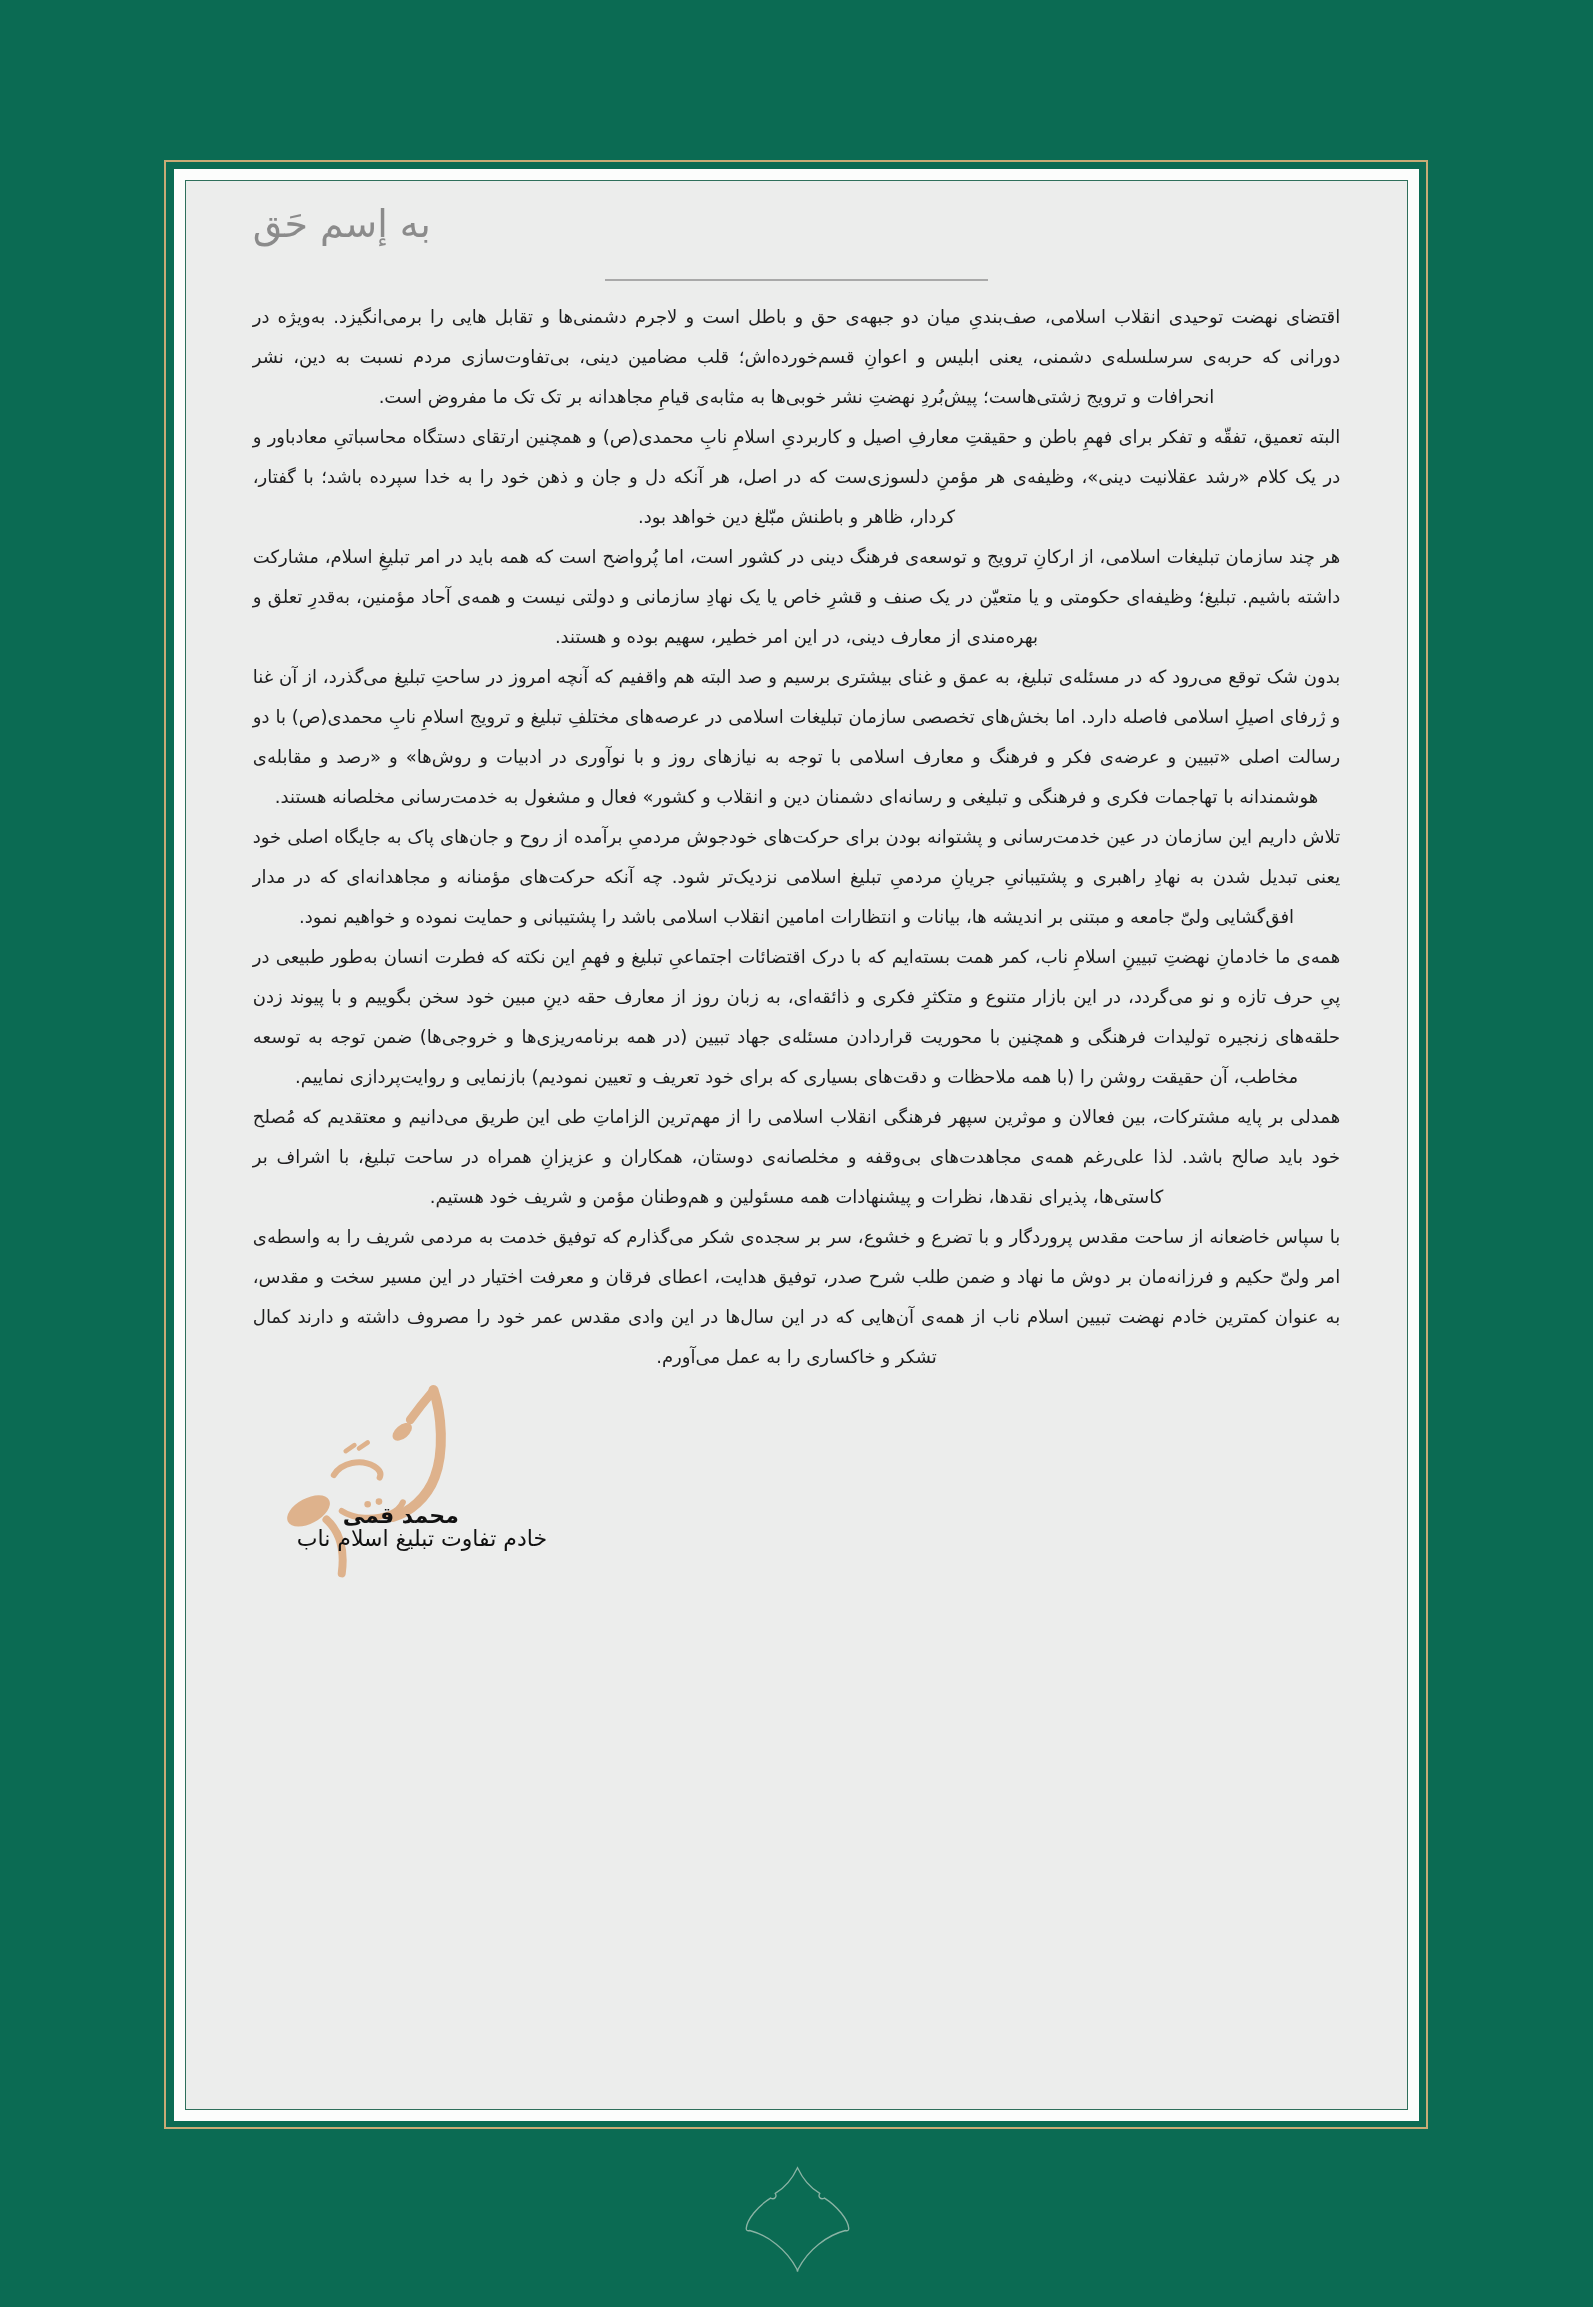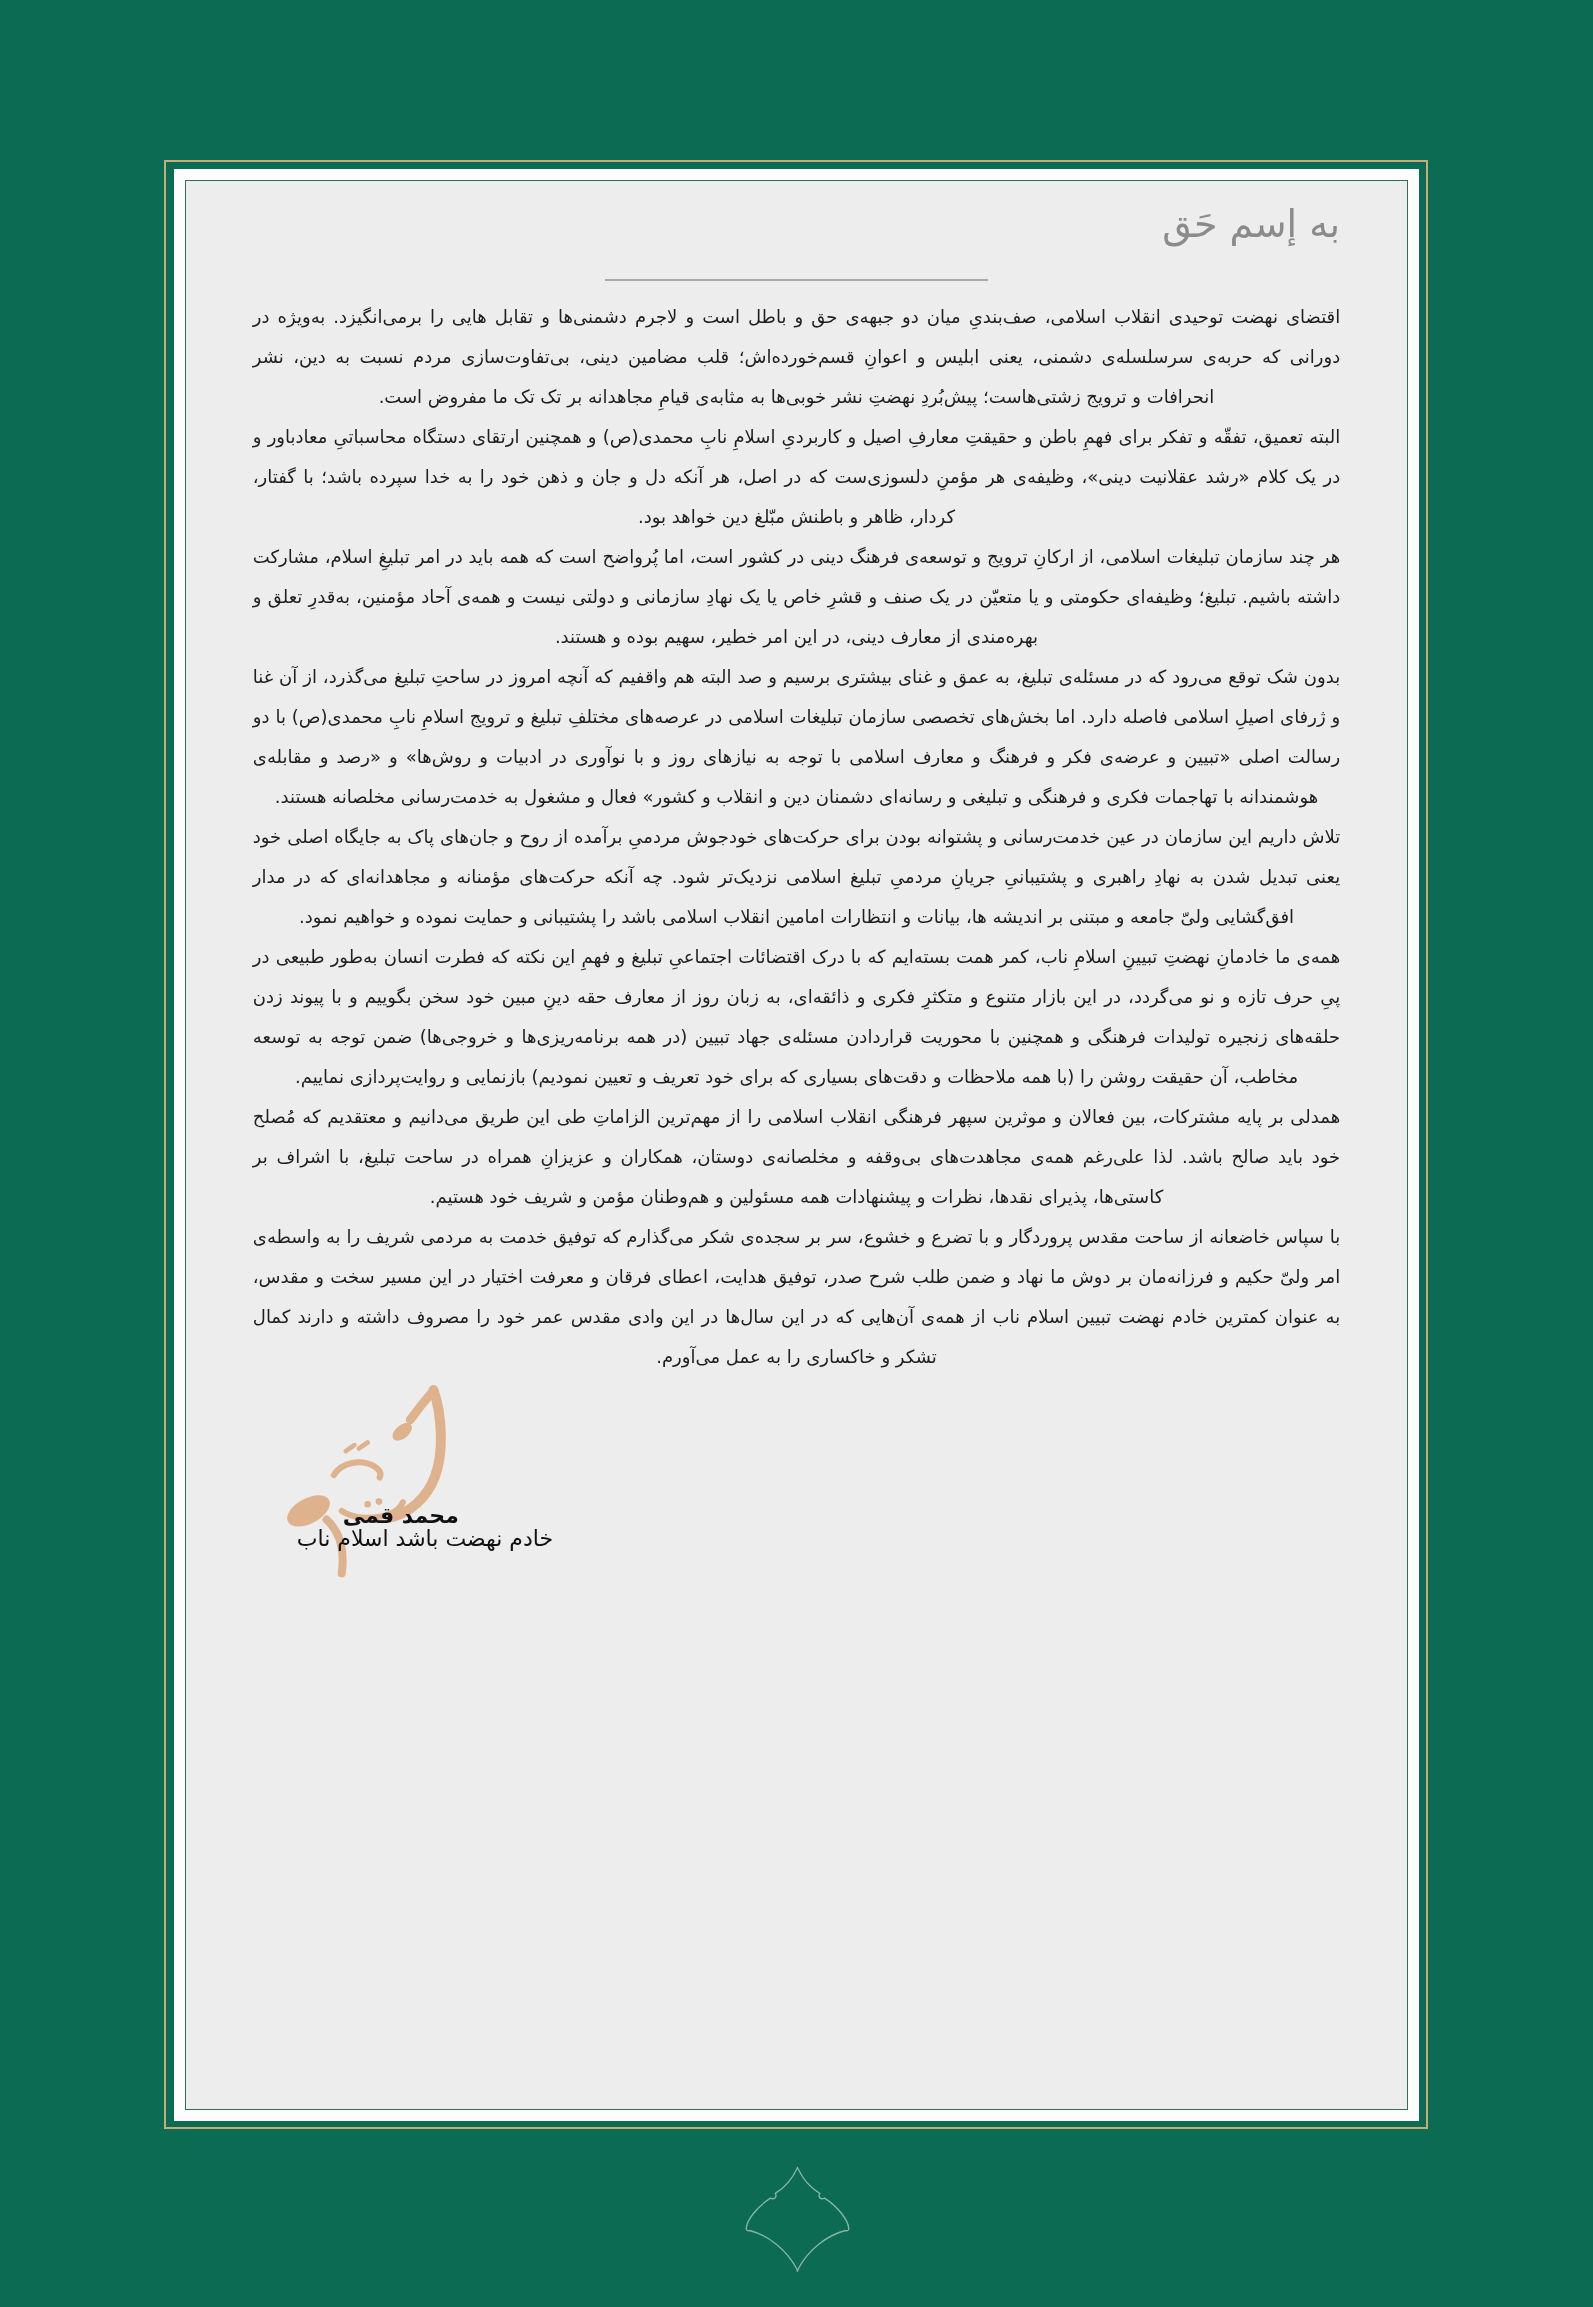--- a/index.html
+++ b/index.html
@@ -42,21 +42,21 @@
     background:var(--paper);
     overflow:hidden;
   }
   .content{
     direction:rtl;
     padding:0 67px;
     color:var(--ink);
   }
   .bismillah{
     margin-top:16px;
-    text-align:right;
+    text-align:left;
     font-size:38px;
     line-height:54px;
     color:var(--bismillah-gray);
   }
   .title{
     margin-top:32px;
     text-align:center;
     font-size:34px;
     line-height:43px;
     font-weight:bold;
@@ -144,21 +144,21 @@
             <path d="M89,207 C109,225 117,251 112,288" stroke-width="12"></path>
           </g>
           <g fill="#DEB28C" stroke="none">
             <ellipse cx="203" cy="75" rx="17" ry="10" transform="rotate(-40 203 75)"></ellipse>
             <circle cx="151" cy="184" r="5"></circle>
             <circle cx="168" cy="180" r="5"></circle>
             <ellipse cx="62" cy="194" rx="35" ry="19" transform="rotate(-28 62 194)"></ellipse>
           </g>
         </svg>
         <div class="sig-name">محمد قمی</div>
-        <div class="sig-role">خادم نهضت باشد اسلام ناب</div>
+        <div class="sig-role">خادم تفاوت تبلیغ اسلام ناب</div>
       </div>
 
     </div>
   </div>
 </div>
 
 <svg class="footer-logo" width="107" height="112" viewBox="0 0 158 166" fill="none">
   <path d="M79,10
            C71,27 58,41 46,48
            C49,53 45,58 39,55

